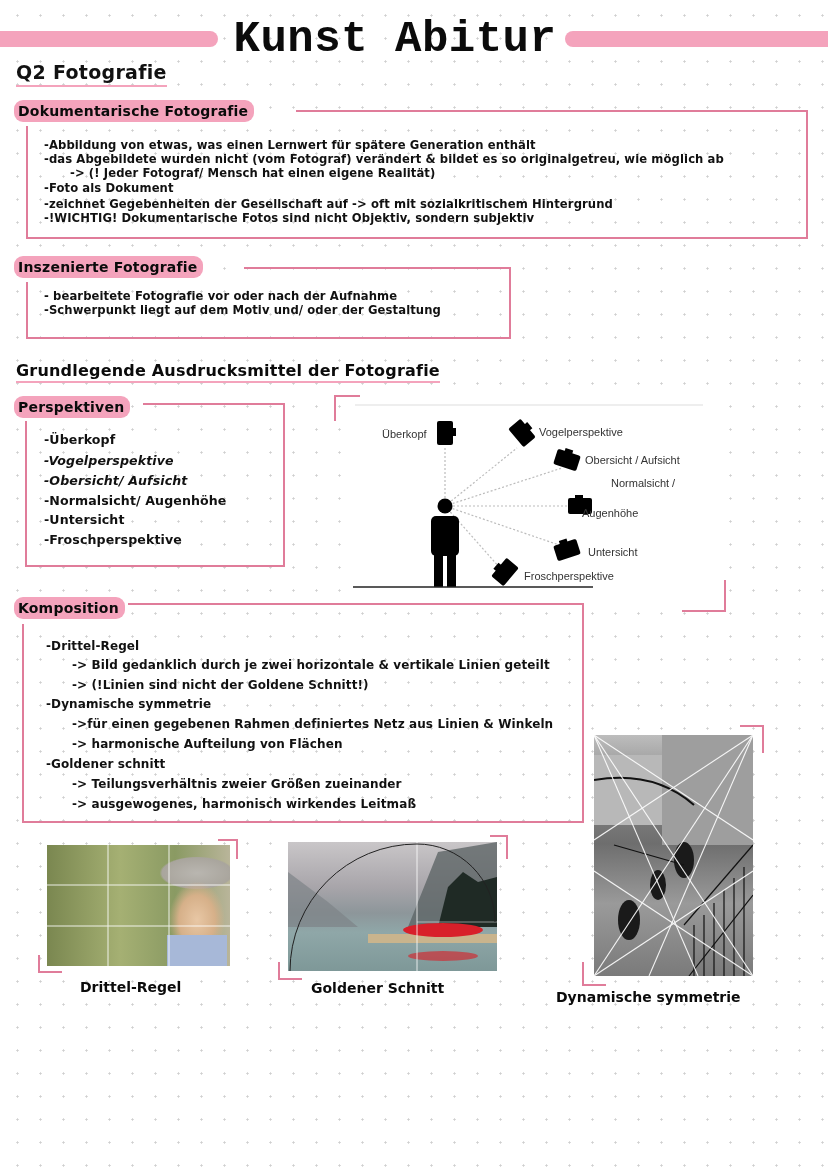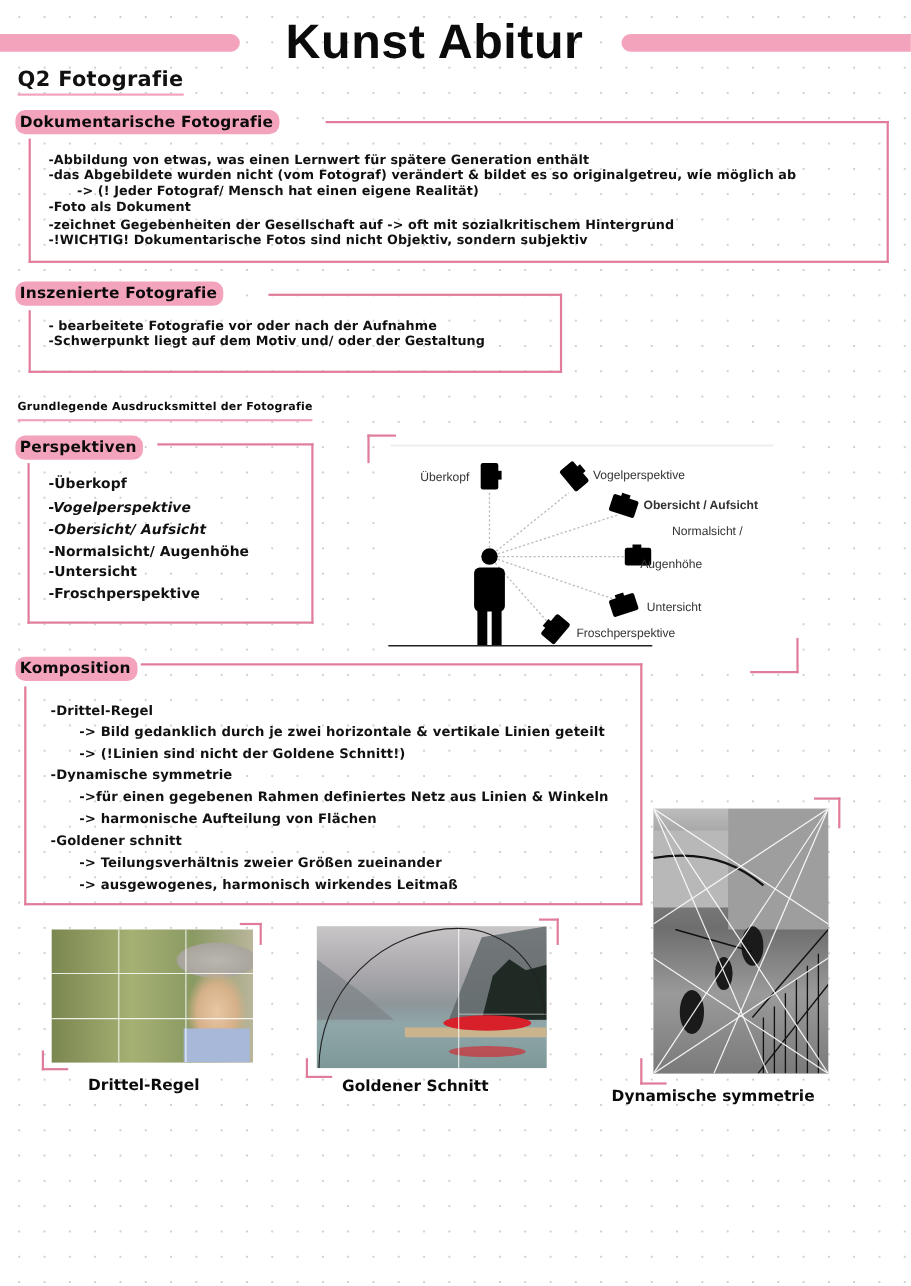--- a/index.html
+++ b/index.html
@@ -13,36 +13,36 @@
     background-position: 6px 4px;
     font-family: "DejaVu Sans", sans-serif;
     color: #111;
   }
   .abs { position: absolute; }
 
   
   .title-bar { position: absolute; height: 16px; background: #f4a3bc; border-radius: 8px; }
   .title {
     position: absolute; left: 230px; top: 4px; width: 330px; text-align: center;
-    font-family: Liberation Sans, sans-serif; font-weight: bold; font-size: 44px;
+    font-family: Liberation Mono, monospace; font-weight: bold; font-size: 44px;
     letter-spacing: 0.5px; color: #0b0b0b; line-height: 70px;
   }
   .subtitle {
     position: absolute; left: 16px; top: 61px; font-weight: bold; font-size: 19px;
     letter-spacing: 0.3px; padding-bottom: 2px; border-bottom: 2px solid #f4a3bc;
   }
 
   
   .heading {
     position: absolute; font-weight: bold; font-size: 14px; letter-spacing: 0.2px;
     background: #f4a3bc; border-radius: 9px; padding: 1px 6px 1px 4px; line-height: 20px;
     white-space: nowrap; color: #0b0b0b;
   }
   .heading-plain {
-    position: absolute; font-weight: bold; font-size: 10px; letter-spacing: 0.2px;
+    position: absolute; font-weight: bold; font-size: 16px; letter-spacing: 0.2px;
     line-height: 20px; white-space: nowrap; border-bottom: 2px solid #f4a3bc; color: #0b0b0b;
   }
 
   
   .ln { position: absolute; background: #e07c9a; }
 
   
   .txt {
     position: absolute; font-weight: bold; font-size: 11.6px; line-height: 15px;
     white-space: nowrap; color: #111; letter-spacing: 0.1px;
@@ -154,21 +154,21 @@
           <rect x="-5" y="-11" width="8" height="4"></rect>
         </g>
       <g transform="translate(160,172) rotate(-50)">
           <rect x="-12" y="-8" width="24" height="16" rx="2"></rect>
           <rect x="-5" y="-11" width="8" height="4"></rect>
         </g>
     </g>
   </svg>
   <div class="diag-label" style="left:37px; top:27px;">Überkopf</div>
   <div class="diag-label" style="left:194px; top:25px;">Vogelperspektive</div>
-  <div class="diag-label" style="left:240px; top:53px;font-weight:bold;">Obersicht / Aufsicht</div>
+  <div class="diag-label" style="left:240px; top:53px;">Obersicht / Aufsicht</div>
   <div class="diag-label" style="left:255px; top:76px;padding-left:11px;">Normalsicht /</div>
   <div class="diag-label" style="left:237px; top:106px;">Augenhöhe</div>
   <div class="diag-label" style="left:243px; top:145px;">Untersicht</div>
   <div class="diag-label" style="left:179px; top:169px;">Froschperspektive</div>
 </div>
 
 <div class="heading" style="left:14px; top:597px;">Komposition</div>
 <div class="ln" style="left:128px; top:603px; width:456px; height:2px;"></div>
 <div class="ln" style="left:582px; top:603px; width:2px; height:220px;"></div>
 <div class="ln" style="left:22px; top:821px; width:562px; height:2px;"></div>

